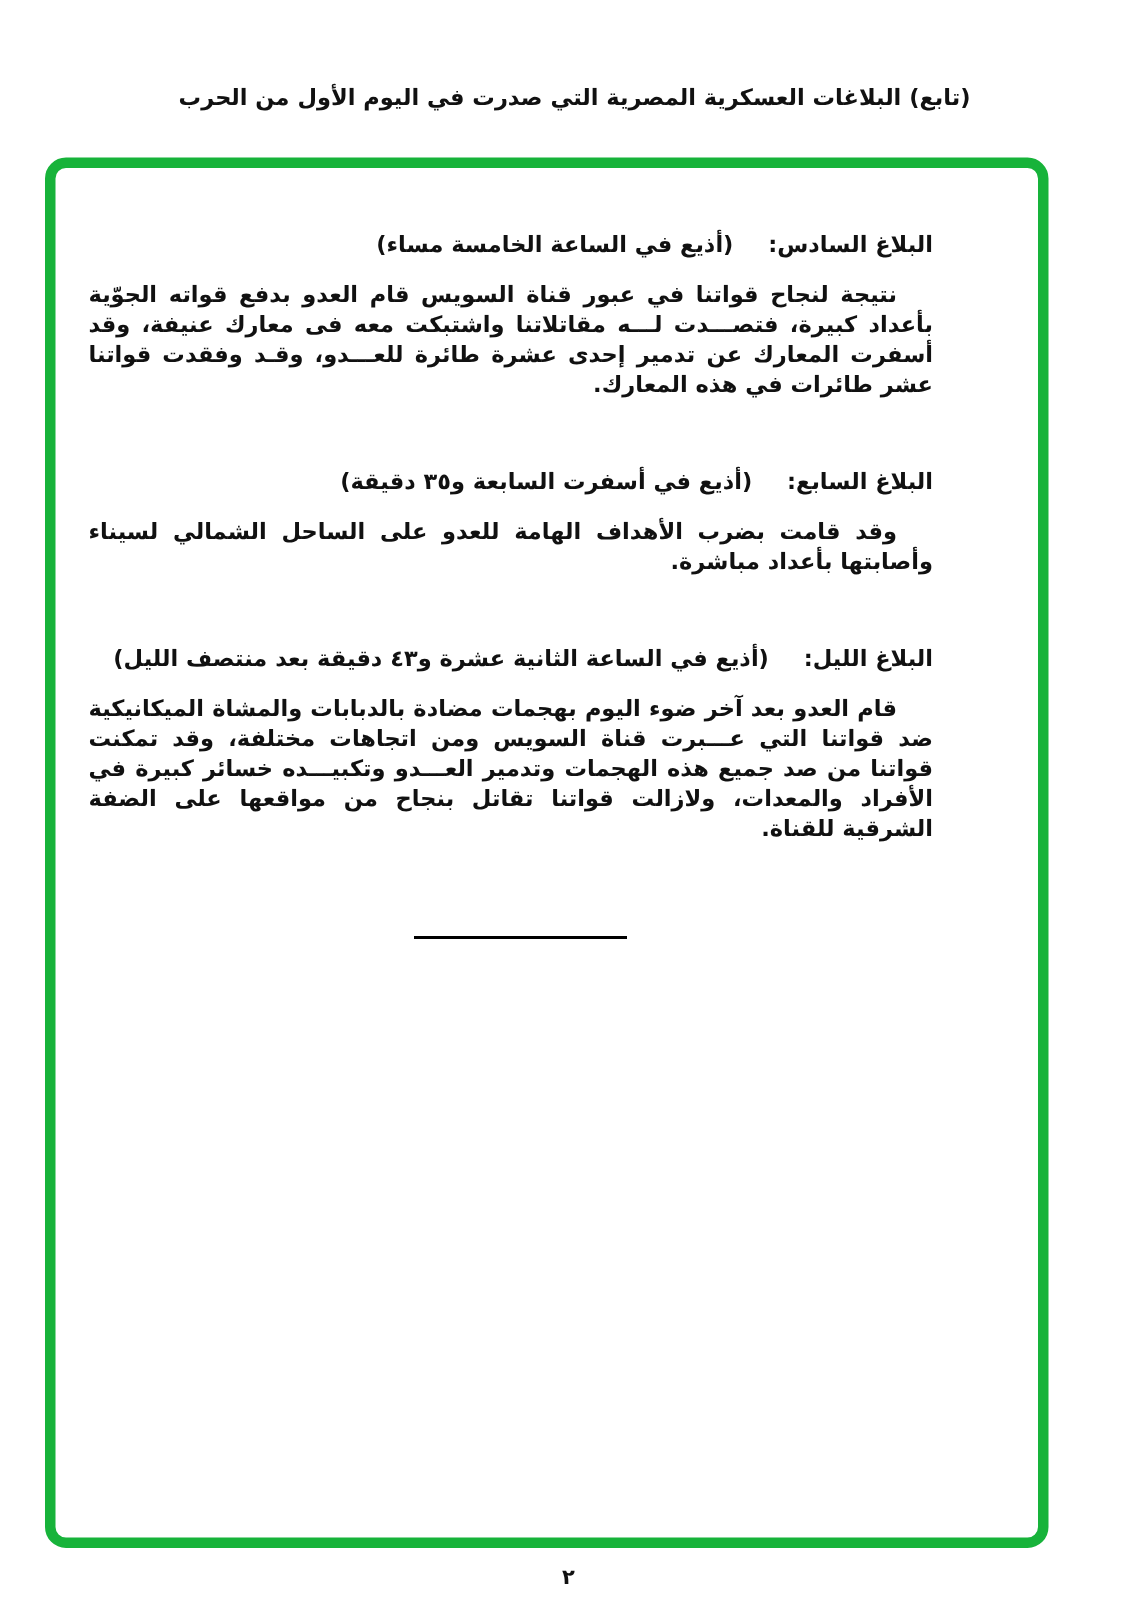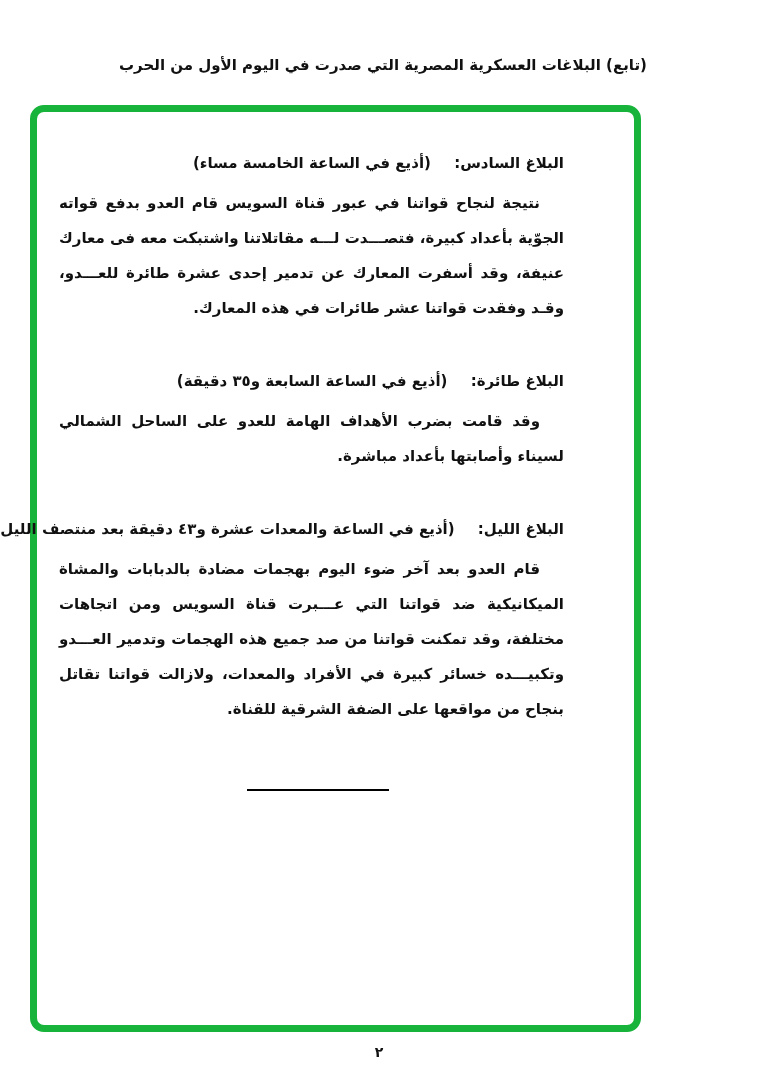--- a/index.html
+++ b/index.html
@@ -20,41 +20,41 @@
     width: 100%;
     text-align: center;
     font-size: 15px;
     font-weight: bold;
     letter-spacing: 0;
   }
   .document-frame {
     position: absolute;
     top: 105px;
     left: 30px;
-    width: 611px;
+    width: 669px;
     height: 927px;
     border: 7px solid #17b33a;
     border-radius: 14px;
     background: #ffffff;
   }
   .frame-content {
     padding: 42px 70px 0 22px;
   }
   .bulletin { margin-bottom: 46px; }
   .bulletin-header {
     font-size: 15px;
     font-weight: bold;
     margin-bottom: 14px;
     white-space: nowrap;
   }
   .bulletin-time { margin-right: 18px; }
   .para {
     font-size: 15px;
     font-weight: bold;
-    line-height: 35px;
+    line-height: 20px;
     text-align: justify;
     text-indent: 24px;
     margin-bottom: 4px;
   }
   .para:last-child { margin-bottom: 0; }
   .divider {
     width: 142px;
     height: 0;
     border-top: 2px solid #000000;
     margin: 62px auto 0 auto;
@@ -81,30 +81,30 @@
     <section class="bulletin">
       <div class="bulletin-header">
         <span class="bulletin-label">البلاغ السادس:</span>
         <span class="bulletin-time">(أذيع في الساعة الخامسة مساء)</span>
       </div>
       <p class="para">نتيجة لنجاح قواتنا في عبور قناة السويس قام العدو بدفع قواته الجوّية بأعداد كبيرة، فتصـــدت لـــه مقاتلاتنا واشتبكت معه فى معارك عنيفة، وقد أسفرت المعارك عن تدمير إحدى عشرة طائرة للعـــدو، وقـد وفقدت قواتنا عشر طائرات في هذه المعارك.</p>
     </section>
 
     <section class="bulletin">
       <div class="bulletin-header">
-        <span class="bulletin-label">البلاغ طائرة:</span>
-        <span class="bulletin-time">(أذيع في الساعة السابعة و٣٥ دقيقة)</span>
+        <span class="bulletin-label">البلاغ السابع:</span>
+        <span class="bulletin-time">(أذيع في أسفرت السابعة و٣٥ دقيقة)</span>
       </div>
       <p class="para">وقد قامت بضرب الأهداف الهامة للعدو على الساحل الشمالي لسيناء وأصابتها بأعداد مباشرة.</p>
     </section>
 
     <section class="bulletin">
       <div class="bulletin-header">
         <span class="bulletin-label">البلاغ الليل:</span>
-        <span class="bulletin-time">(أذيع في الساعة والمعدات عشرة و٤٣ دقيقة بعد منتصف الليل)</span>
+        <span class="bulletin-time">(أذيع في الساعة الثانية عشرة و٤٣ دقيقة بعد منتصف الليل)</span>
       </div>
       <p class="para">قام العدو بعد آخر ضوء اليوم بهجمات مضادة بالدبابات والمشاة الميكانيكية ضد قواتنا التي عـــبرت قناة السويس ومن اتجاهات مختلفة، وقد تمكنت قواتنا من صد جميع هذه الهجمات وتدمير العـــدو وتكبيـــده خسائر كبيرة في الأفراد والمعدات، ولازالت قواتنا تقاتل بنجاح من مواقعها على الضفة الشرقية للقناة.</p>
     </section>
 
     <div class="divider"></div>
 
   </div>
 </div>
 
 <div class="page-number">٢</div>

